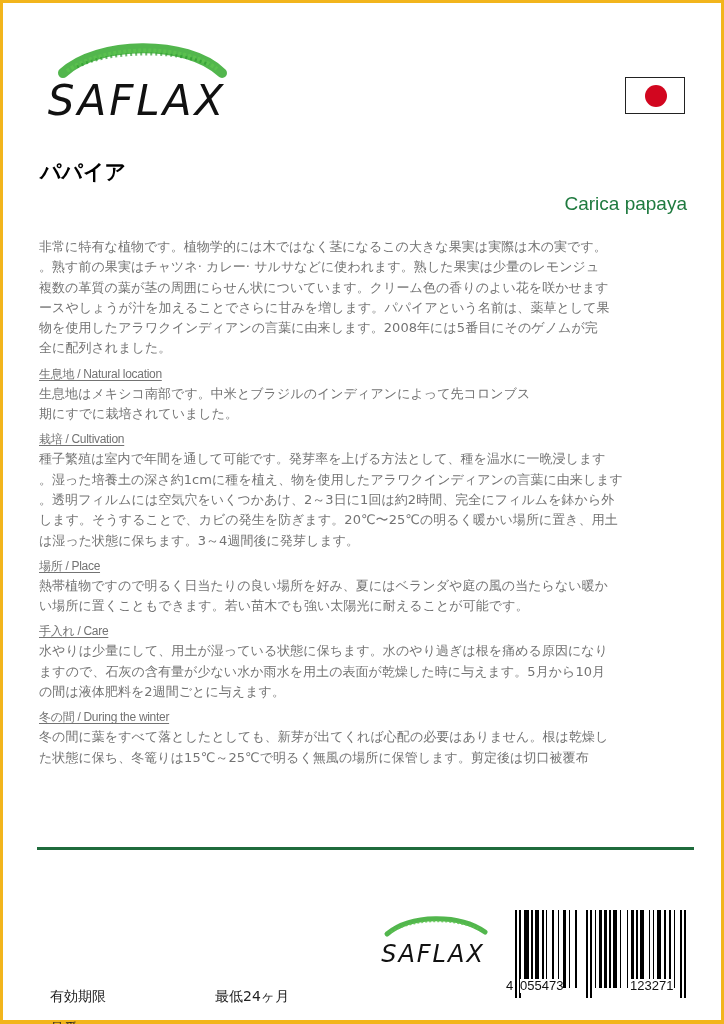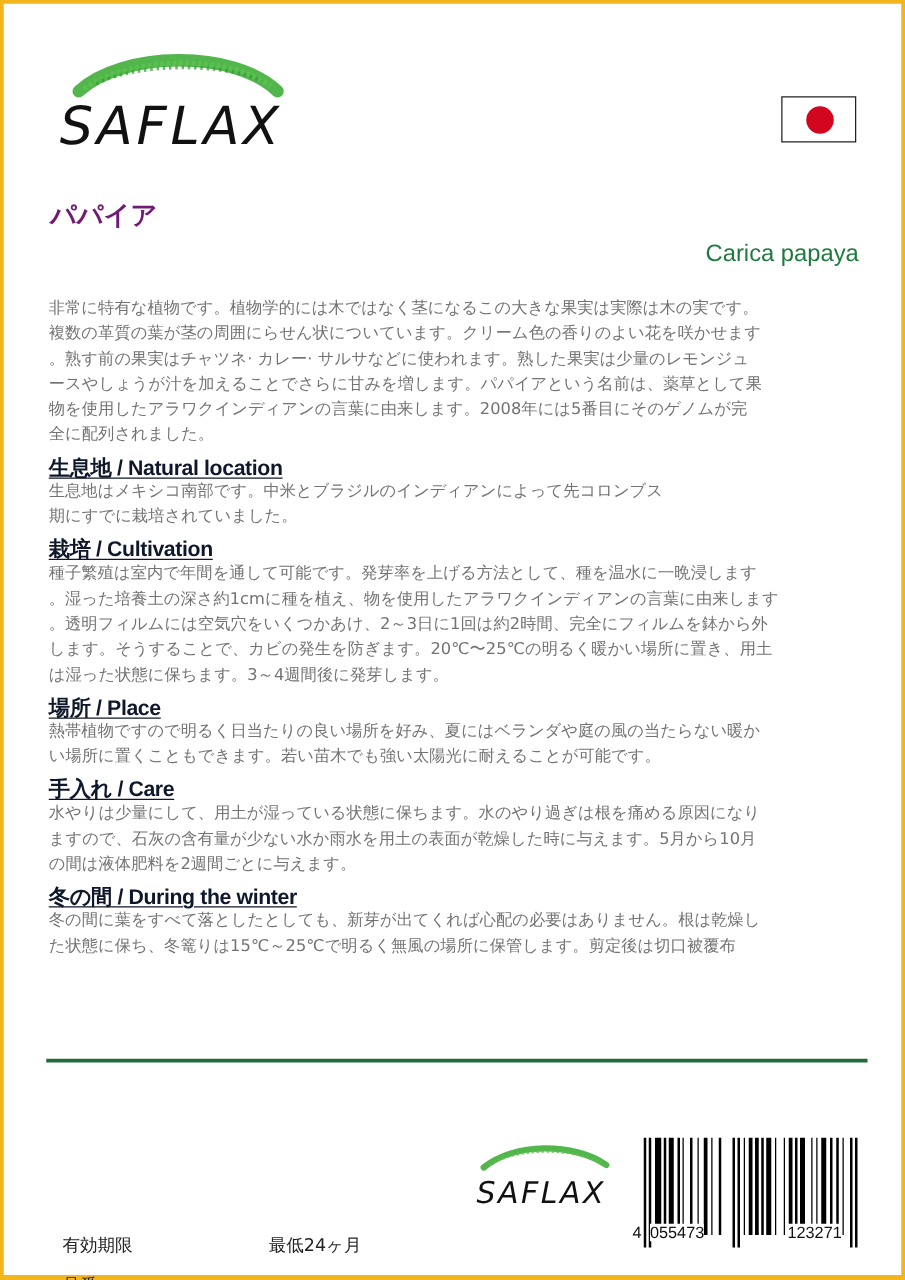--- a/index.html
+++ b/index.html
@@ -21,36 +21,36 @@
   .flag {
     position: absolute; left: 622px; top: 74px; width: 60px; height: 37px;
     border: 1px solid #222; background: #fff;
   }
   .flag .disc {
     position: absolute; left: 19px; top: 7px; width: 22px; height: 22px; border-radius: 50%;
     background: #d2061f;
   }
   .title-jp {
     position: absolute; left: 37px; top: 155px;
-    font-size: 21px; font-weight: bold; color: #701a75;
+    font-size: 21px; font-weight: bold; color: #000000;
   }
   .title-latin {
     position: absolute; right: 34px; top: 190px;
     font-family: "Liberation Sans", sans-serif; font-size: 19px; color: #1f7a3f;
   }
   
   .content { position: absolute; left: 36px; top: 234px; width: 660px; }
   .para {
     font-size: 13px; line-height: 20.3px; color: #737373; letter-spacing: 0.05px;
   }
   .para .ln { display: block; white-space: nowrap; }
   .sec-head {
     display: inline-block; margin-top: 6px; margin-bottom: 0px;
-    font-family: "Liberation Sans", sans-serif; font-weight: bold; font-size: 17px;
-    color: #0f172a; text-decoration: underline; text-underline-offset: 2px; letter-spacing: -0.3px;
+    font-family: "Liberation Sans", sans-serif; font-weight: normal; font-size: 12px;
+    color: #737373; text-decoration: underline; text-underline-offset: 2px; letter-spacing: -0.3px;
     line-height: 19px;
   }
   .rule {
     position: absolute; left: 34px; top: 844px; width: 657px; height: 3px; background: #1f6b3c;
   }
   
   .meta { position: absolute; left: 47px; top: 978px; font-size: 14px; color: #222; }
   .meta .row { display: flex; height: 32px; align-items: center; }
   .meta .lbl { width: 165px; }
   .meta .val { font-family: "Liberation Sans", sans-serif; font-size: 15px; }
@@ -81,22 +81,22 @@
   <div class="flag">
     <div class="disc"></div>
   </div>
 
   <div class="title-jp">パパイア</div>
   <div class="title-latin">Carica papaya</div>
 
   <div class="content">
     <div class="para">
       <span class="ln">非常に特有な植物です。植物学的には木ではなく茎になるこの大きな果実は実際は木の実です。</span>
+      <span class="ln">。熟す前の果実はチャツネ· カレー· サルサなどに使われます。熟した果実は少量のレモンジュ</span>
       <span class="ln">複数の革質の葉が茎の周囲にらせん状についています。クリーム色の香りのよい花を咲かせます</span>
-      <span class="ln">。熟す前の果実はチャツネ· カレー· サルサなどに使われます。熟した果実は少量のレモンジュ</span>
       <span class="ln">ースやしょうが汁を加えることでさらに甘みを増します。パパイアという名前は、薬草として果</span>
       <span class="ln">物を使用したアラワクインディアンの言葉に由来します。2008年には5番目にそのゲノムが完</span>
       <span class="ln">全に配列されました。</span>
     </div>
 
     <div>
       <div class="sec-head">生息地 / Natural location</div>
       <div class="para">
         <span class="ln">生息地はメキシコ南部です。中米とブラジルのインディアンによって先コロンブス</span>
         <span class="ln">期にすでに栽培されていました。</span>

